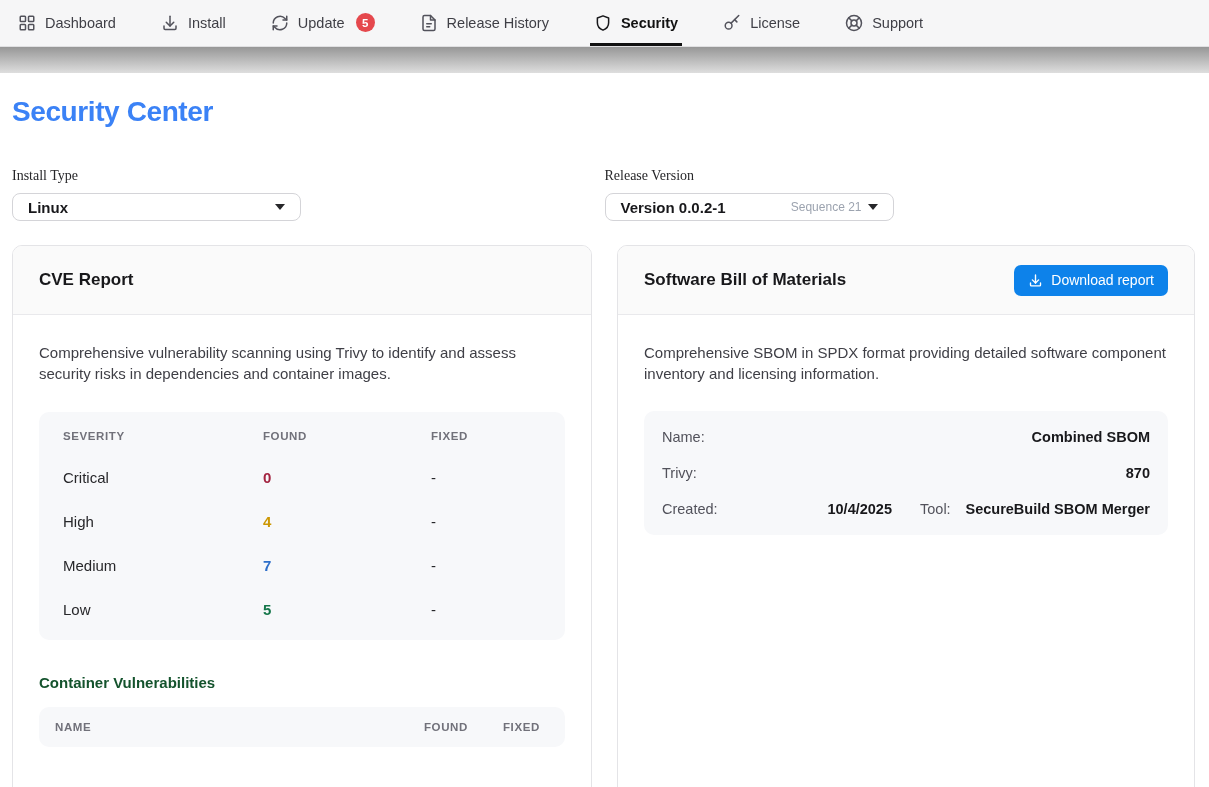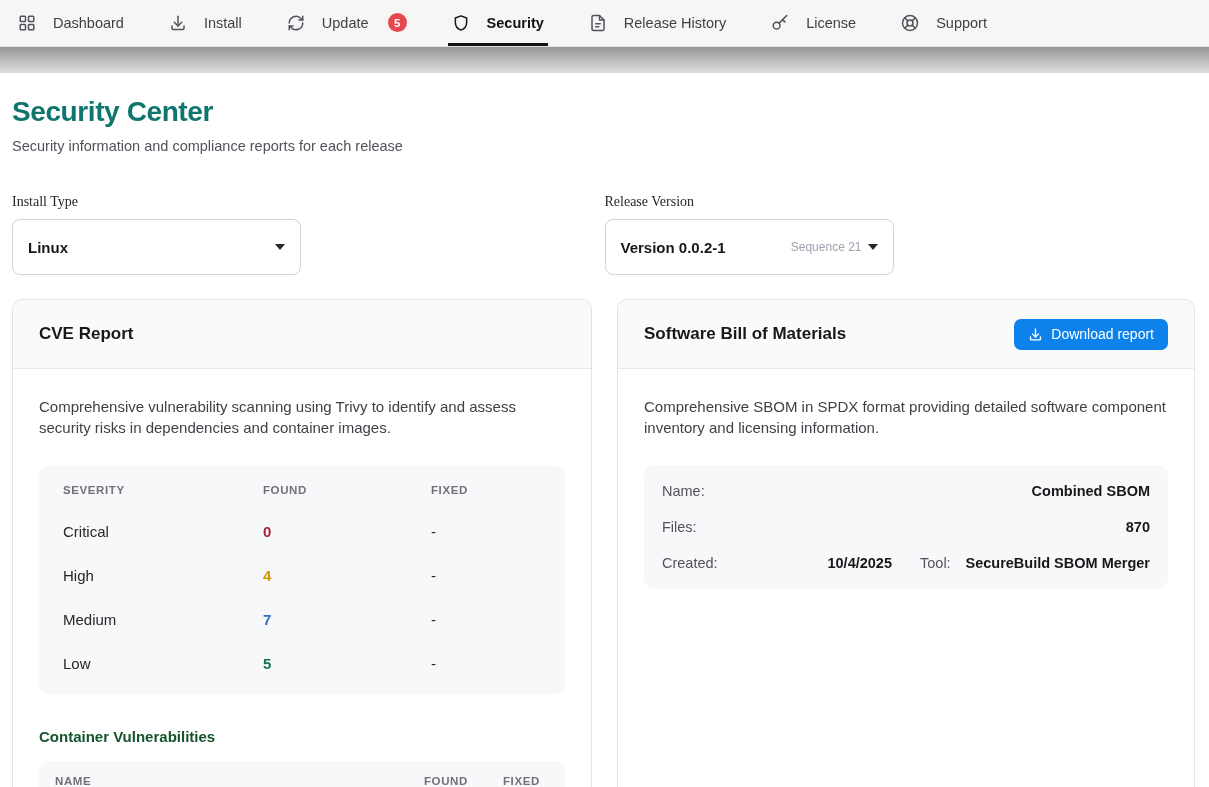--- a/index.html
+++ b/index.html
@@ -2,42 +2,42 @@
 <html><head>
 <meta charset="utf-8">
 <style>
   * { box-sizing: border-box; margin: 0; padding: 0; }
   html,body { width:1209px; height:787px; overflow:hidden; background:#fff;
     font-family:"Liberation Sans", sans-serif; color:#18181b; }
 
   
   .topnav { height:47px; background:#f6f6f7; border-bottom:1px solid #e0e0e2;
     display:flex; align-items:stretch; padding-left:14px; gap:37px; }
-  .nav-item { display:flex; align-items:center; gap:17px; font-size:14.5px;
+  .nav-item { display:flex; align-items:center; gap:9px; font-size:14.5px;
     color:#3f3f46; cursor:pointer; padding:2px 4px 0; border-bottom:3px solid transparent; }
   .nav-item.active { color:#111; font-weight:600; border-bottom-color:#111; }
   .nav-item .nicon { display:flex; align-items:center; color:#52525b; }
   .nav-item.active .nicon { color:#18181b; }
   .nav-item svg { width:18px; height:18px; }
   .badge { background:#e5484d; color:#fff; border-radius:50%; min-width:19px; height:19px;
     font-size:11.5px; font-weight:700; display:flex; align-items:center; justify-content:center;
     margin-left:2px; }
 
   .scroll-shadow { height:26px; background:linear-gradient(to bottom,#979797,#dedede); }
 
   
   .content { padding:0 12px; }
-  .page-title { margin-top:23px; font-size:28px; font-weight:700; letter-spacing:-0.4px; color:#0f766e; }
+  .page-title { margin-top:23px; font-size:28px; font-weight:700; letter-spacing:-0.4px; color:#3b82f6; }
   .page-subtitle { margin-top:10px; font-size:14.5px; color:#52525b; }
 
   
   .filters { display:flex; margin-top:40px; }
   .filter-col { width:605px; }
   .filter-label { font-size:14px; color:#27272a; margin-bottom:9px;font-family:Liberation Serif, serif; }
-  .select { width:289px; height:56px; border:1px solid #d4d4d8; border-radius:8px; background:#fff;
+  .select { width:289px; height:28px; border:1px solid #d4d4d8; border-radius:8px; background:#fff;
     display:flex; align-items:center; justify-content:space-between; padding:0 15px;
     font-size:15px; font-weight:700; color:#18181b; cursor:pointer; }
   .select .caret { display:flex; align-items:center; color:#27272a; }
   .seq-wrap { display:flex; align-items:center; gap:6px; }
   .seq { font-size:12px; color:#9ca3af; font-weight:400; }
 
   
   .cards { display:flex; gap:25px; margin-top:24px; align-items:flex-start; }
   .card { border:1px solid #e4e4e7; border-radius:10px; background:#fff; height:560px; overflow:hidden; }
   .card-left { width:580px; }
@@ -107,39 +107,39 @@
           <path d="M3 12a9 9 0 0 1 15.7-6L21 8"></path>
           <path d="M21 3v5h-5"></path>
           <path d="M21 12a9 9 0 0 1-15.7 6L3 16"></path>
           <path d="M3 21v-5h5"></path>
         </svg>
     </span>
     <span>Update</span>
     <span class="badge">5</span>
   </div>
 
-  <div class="nav-item active">
-    <span class="nicon">
-      <svg viewBox="0 0 24 24" fill="none" stroke="currentColor" stroke-width="2" stroke-linecap="round" stroke-linejoin="round">
-          <path d="M12 2.5l7.5 2.8v6.2c0 4.8-3.2 8.3-7.5 10-4.3-1.7-7.5-5.2-7.5-10V5.3z"></path>
-        </svg>
-    </span>
-    <span>Security</span>
-  </div>
-
   <div class="nav-item">
     <span class="nicon">
       <svg viewBox="0 0 24 24" fill="none" stroke="currentColor" stroke-width="2" stroke-linecap="round" stroke-linejoin="round">
           <path d="M14 2H6a2 2 0 0 0-2 2v16a2 2 0 0 0 2 2h12a2 2 0 0 0 2-2V8z"></path>
           <polyline points="14 2 14 8 20 8"></polyline>
           <line x1="9" y1="13" x2="15" y2="13"></line>
           <line x1="9" y1="17" x2="13" y2="17"></line>
         </svg>
     </span>
     <span>Release History</span>
+  </div>
+
+  <div class="nav-item active">
+    <span class="nicon">
+      <svg viewBox="0 0 24 24" fill="none" stroke="currentColor" stroke-width="2" stroke-linecap="round" stroke-linejoin="round">
+          <path d="M12 2.5l7.5 2.8v6.2c0 4.8-3.2 8.3-7.5 10-4.3-1.7-7.5-5.2-7.5-10V5.3z"></path>
+        </svg>
+    </span>
+    <span>Security</span>
   </div>
 
   <div class="nav-item">
     <span class="nicon">
       <svg viewBox="0 0 24 24" fill="none" stroke="currentColor" stroke-width="2" stroke-linecap="round" stroke-linejoin="round">
           <circle cx="7.5" cy="15.5" r="4.5"></circle>
           <path d="M10.8 12.2L21 2"></path>
           <path d="M15.5 7.5l3 3"></path>
         </svg>
     </span>
@@ -159,21 +159,20 @@
     </span>
     <span>Support</span>
   </div>
 </div>
 
 <div class="scroll-shadow"></div>
 
 <div class="content">
 
   <div class="page-title">Security Center</div>
-  <div class="page-subtitle">Security information and compliance reports for each release</div>
 
   <div class="filters">
     <div class="filter-col">
       <div class="filter-label">Install Type</div>
       <div class="select">
         <span>Linux</span>
         <span class="caret">
           <svg width="10" height="6" viewBox="0 0 10 6">
               <polygon points="0,0 10,0 5,6" fill="#27272a"></polygon>
             </svg>
@@ -261,21 +260,21 @@
 
         <div class="sbom-grid">
           <div class="sbom-row">
             <div class="pair">
               <span class="plabel">Name:</span>
               <span class="pvalue">Combined SBOM</span>
             </div>
           </div>
           <div class="sbom-row">
             <div class="pair">
-              <span class="plabel">Files:</span>
+              <span class="plabel">Trivy:</span>
               <span class="pvalue">870</span>
             </div>
           </div>
           <div class="sbom-row">
             <div class="pair">
               <span class="plabel">Created:</span>
               <span class="pvalue">10/4/2025</span>
             </div>
             <div class="pair">
               <span class="plabel">Tool:</span>

